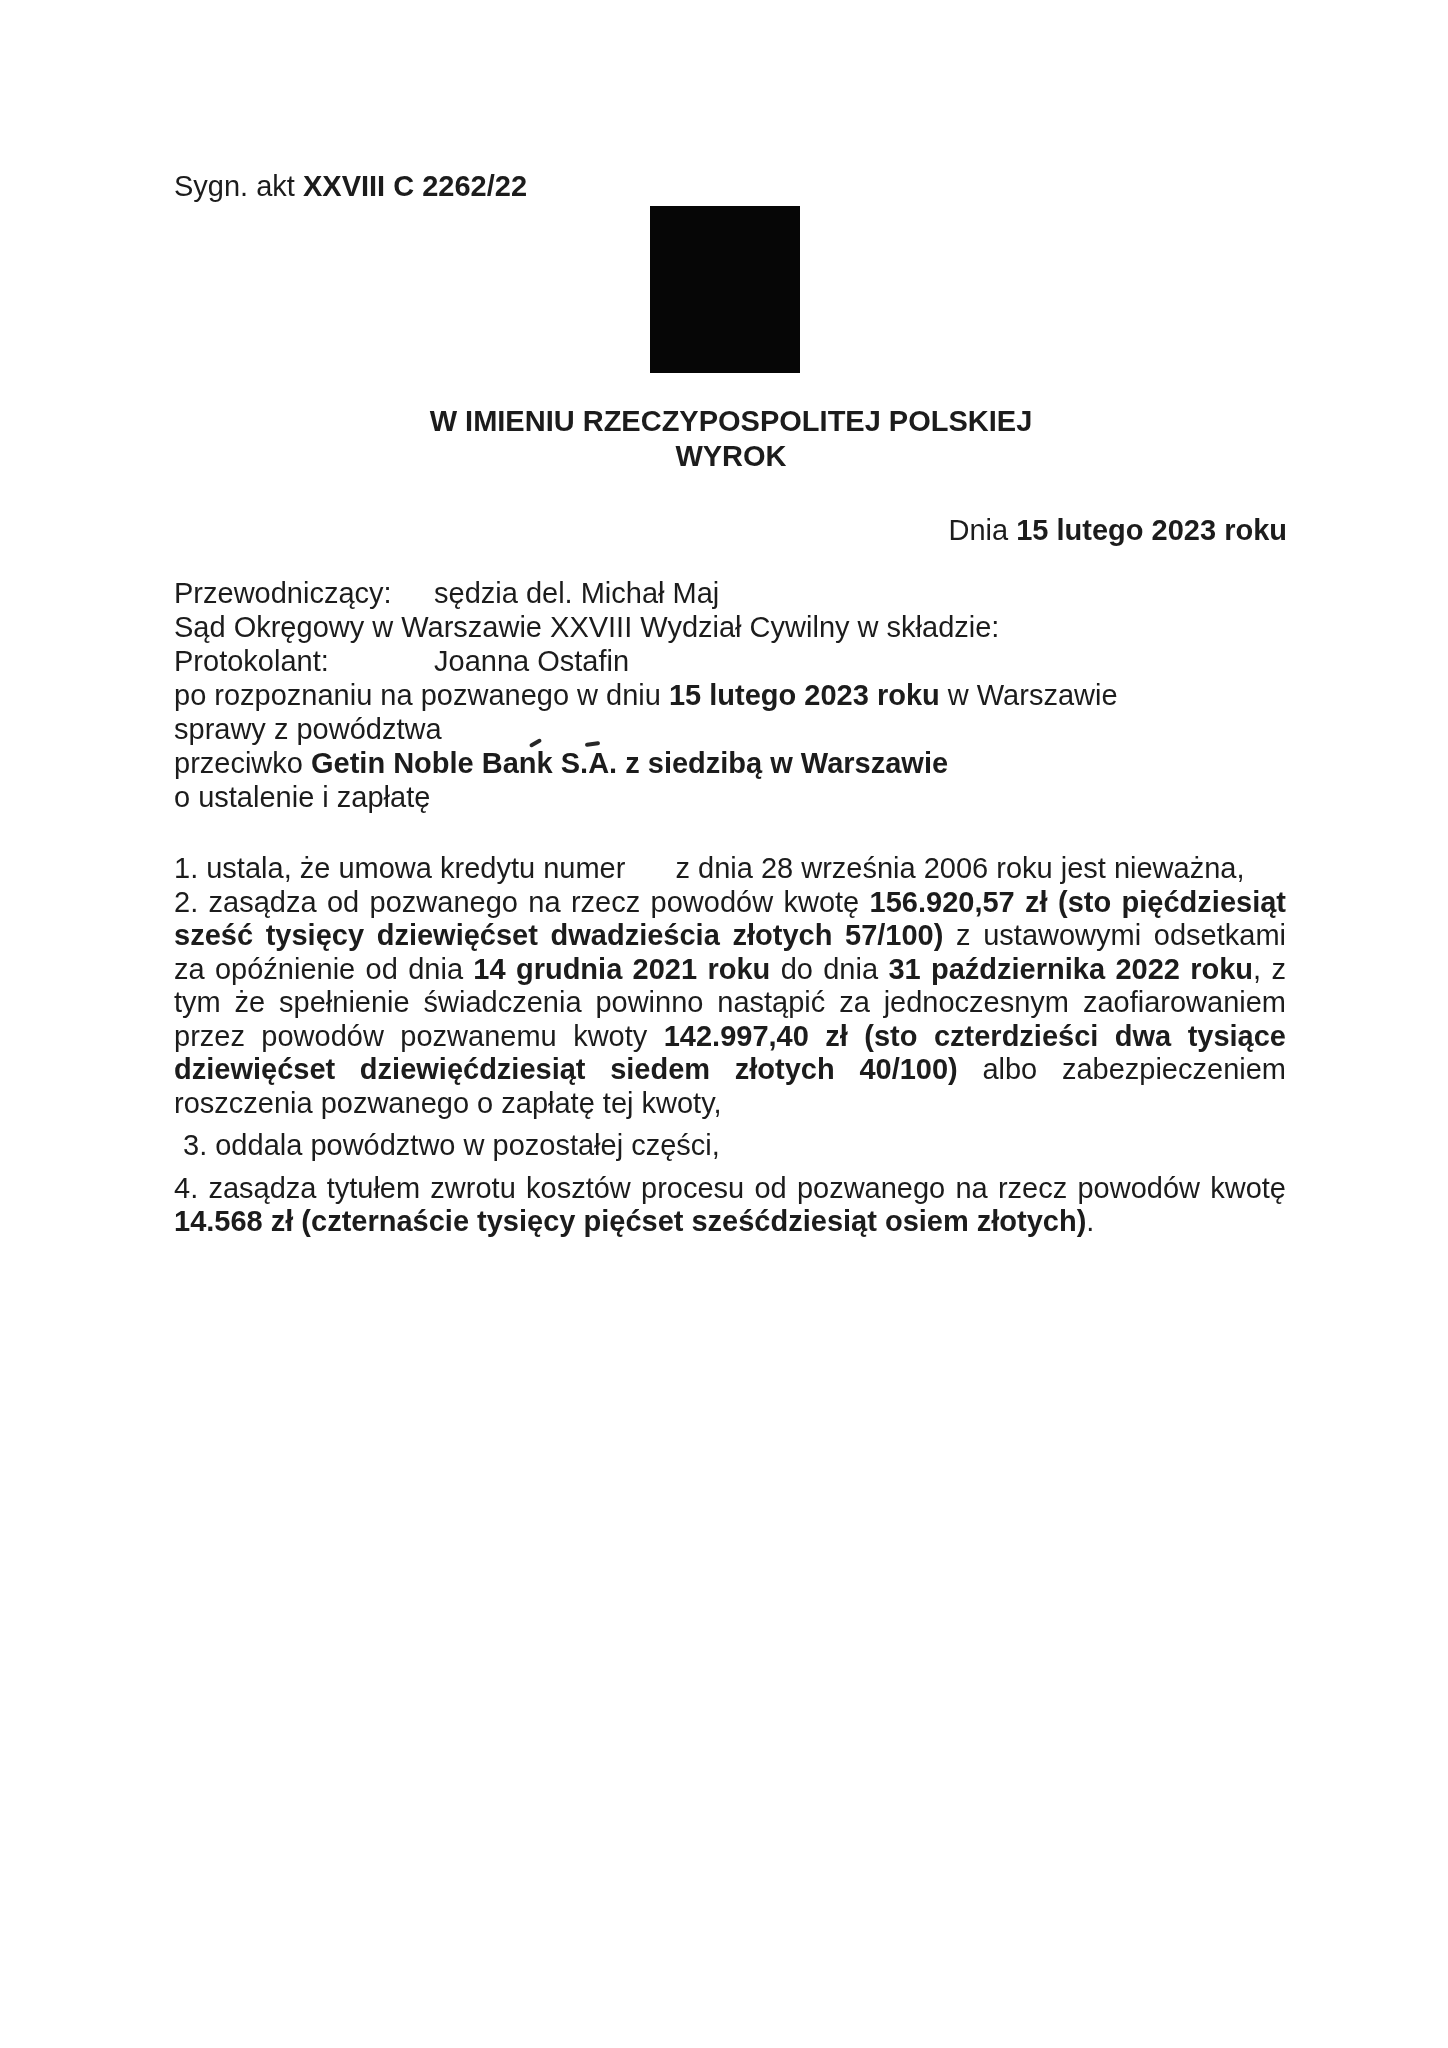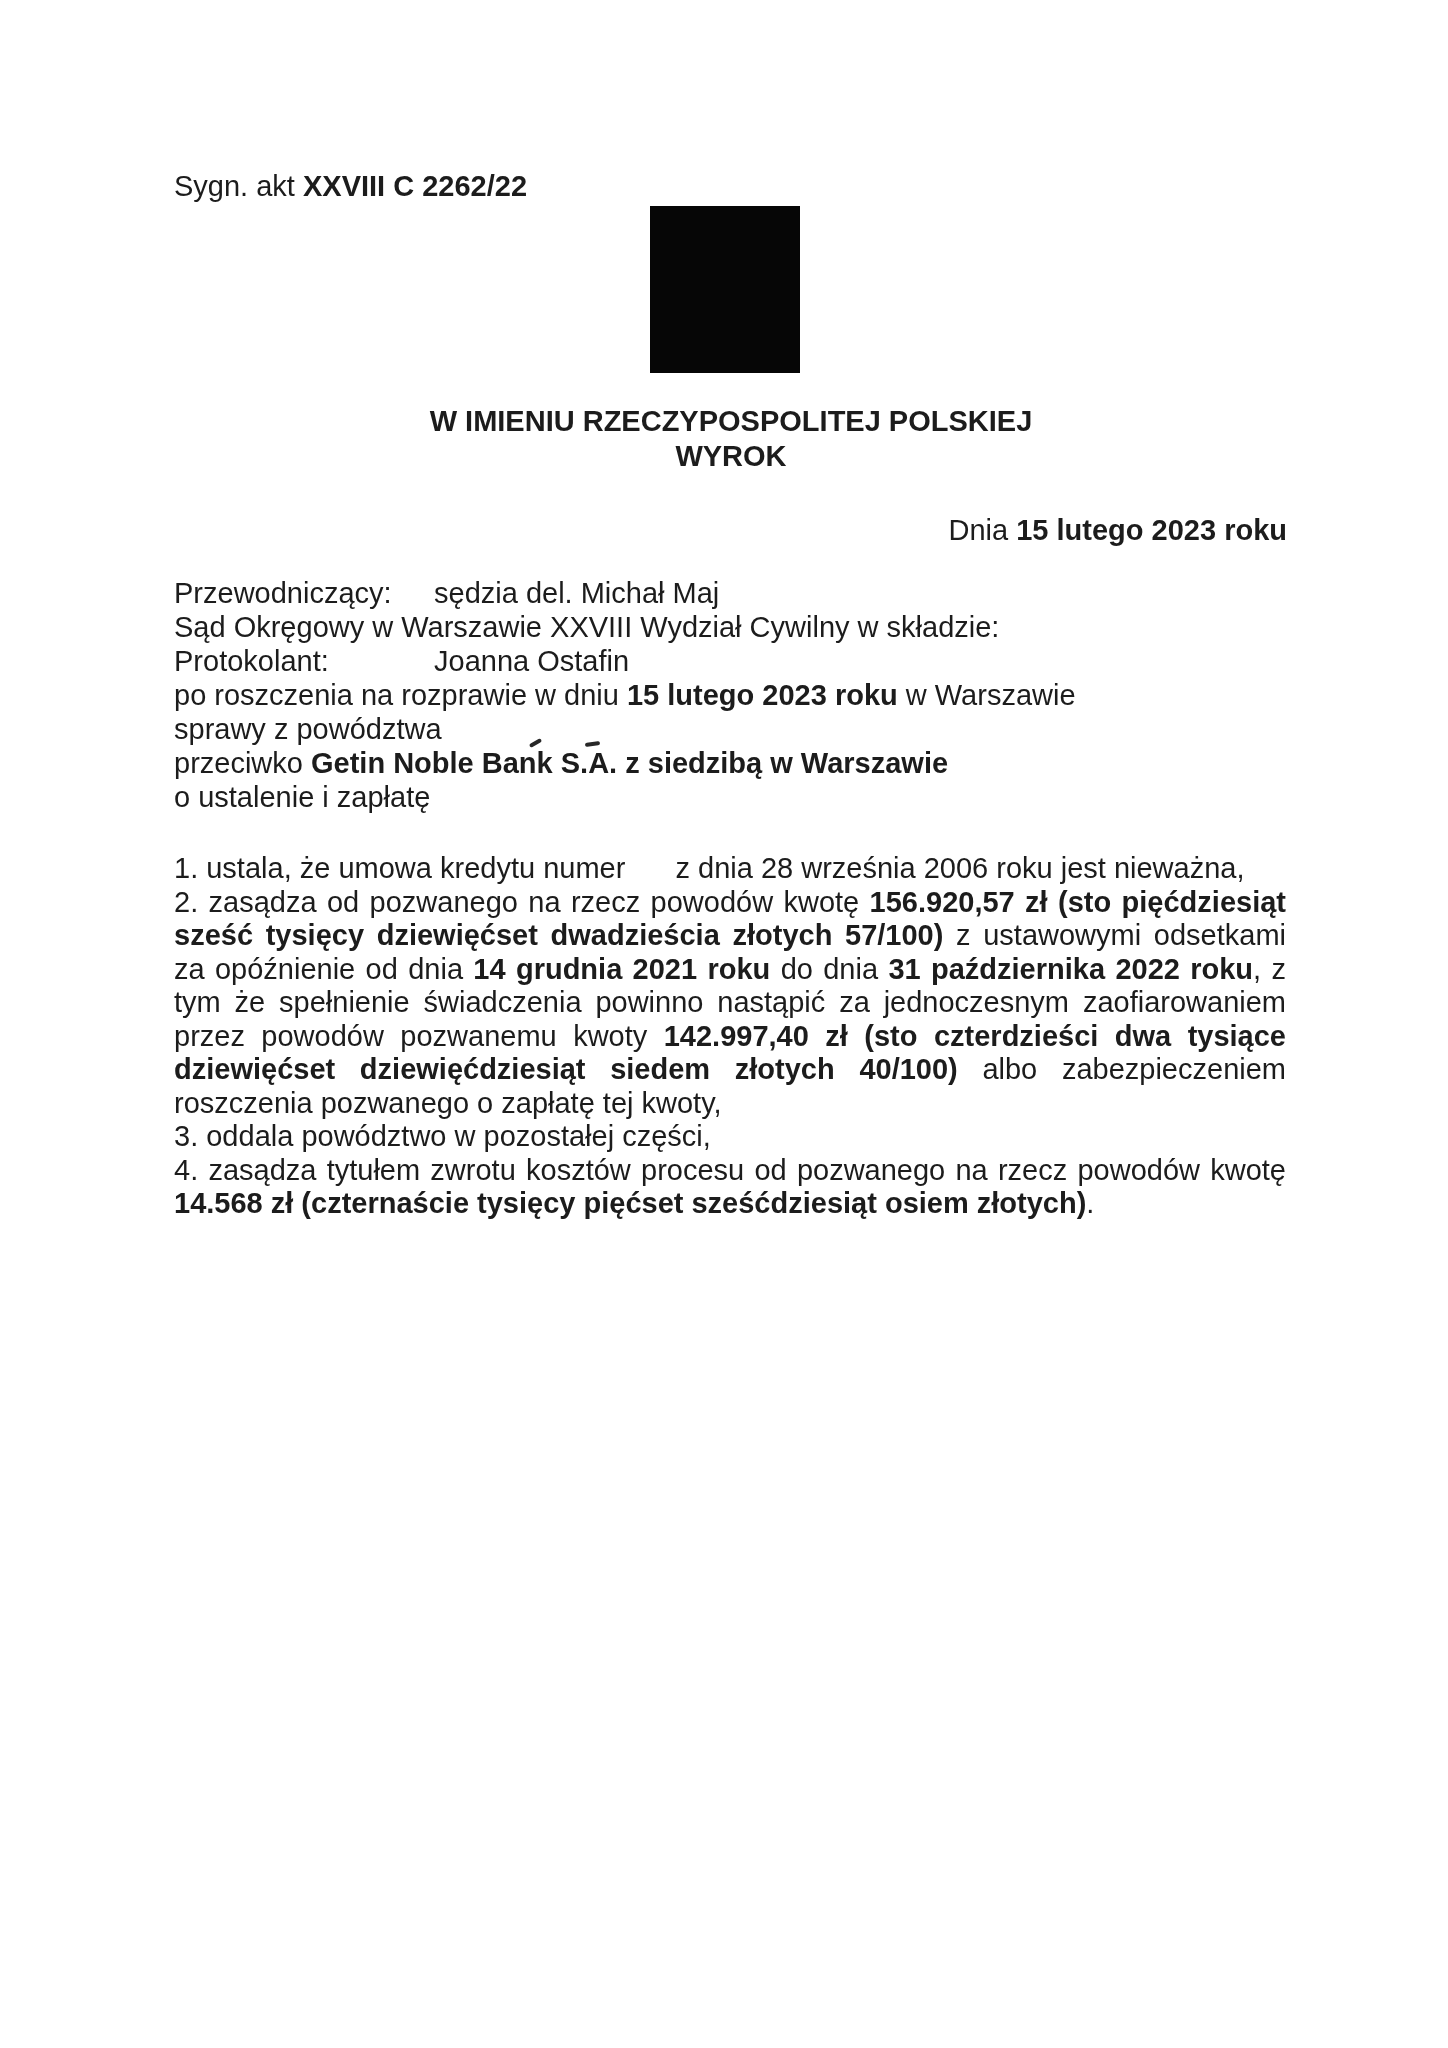--- a/index.html
+++ b/index.html
@@ -131,32 +131,32 @@
 
   <div class="abs txt panel-block">
     <div class="line">
       <span class="tab-label">Przewodniczący:</span><span>sędzia del. Michał Maj</span>
     </div>
     <div class="line">Sąd Okręgowy w Warszawie XXVIII Wydział Cywilny w składzie:</div>
     <div class="line">
       <span class="tab-label">Protokolant:</span><span>Joanna Ostafin</span>
     </div>
     <div class="line">
-      <span>po roszczenia na rozprawie w dniu </span><span class="b">15 lutego 2023 roku</span><span> w Warszawie</span>
+      <span>po rozpoznaniu na pozwanego w dniu </span><span class="b">15 lutego 2023 roku</span><span> w Warszawie</span>
     </div>
     <div class="line">sprawy z powództwa</div>
     <div class="line">
       <span>przeciwko </span><span class="b">Getin Noble Bank S.A. z siedzibą w Warszawie</span>
     </div>
     <div class="line">o ustalenie i zapłatę</div>
   </div>
 
   <div class="redact-tick tick-1"></div>
   <div class="redact-tick tick-2"></div>
 
   <div class="abs txt rulings">
     <p class="ruling" style="margin:0"><span>1. ustala, że umowa kredytu numer </span><span class="gap" style="width: 34px;"></span><span> z dnia 28 września 2006 roku jest nieważna,</span></p>
     <p class="ruling" style="margin:0"><span>2. zasądza od pozwanego na rzecz powodów kwotę </span><span class="b">156.920,57 zł (sto pięćdziesiąt sześć tysięcy dziewięćset dwadzieścia złotych 57/100)</span><span> z ustawowymi odsetkami za opóźnienie od dnia </span><span class="b">14 grudnia 2021 roku</span><span> do dnia </span><span class="b">31 października 2022 roku</span><span>, z tym że spełnienie świadczenia powinno nastąpić za jednoczesnym zaofiarowaniem przez powodów pozwanemu kwoty </span><span class="b">142.997,40 zł (sto czterdzieści dwa tysiące dziewięćset dziewięćdziesiąt siedem złotych 40/100)</span><span> albo zabezpieczeniem roszczenia pozwanego o zapłatę tej kwoty,</span></p>
-    <p class="ruling" style="margin:0"><span>3. oddala powództwo w pozostałej części,</span></p>
+    <p class="ruling" style="margin:9px"><span>3. oddala powództwo w pozostałej części,</span></p>
     <p class="ruling" style="margin:0"><span>4. zasądza tytułem zwrotu kosztów procesu od pozwanego na rzecz powodów kwotę </span><span class="b">14.568 zł (czternaście tysięcy pięćset sześćdziesiąt osiem złotych)</span><span>.</span></p>
   </div>
 
 </div>
 
 </body></html>

